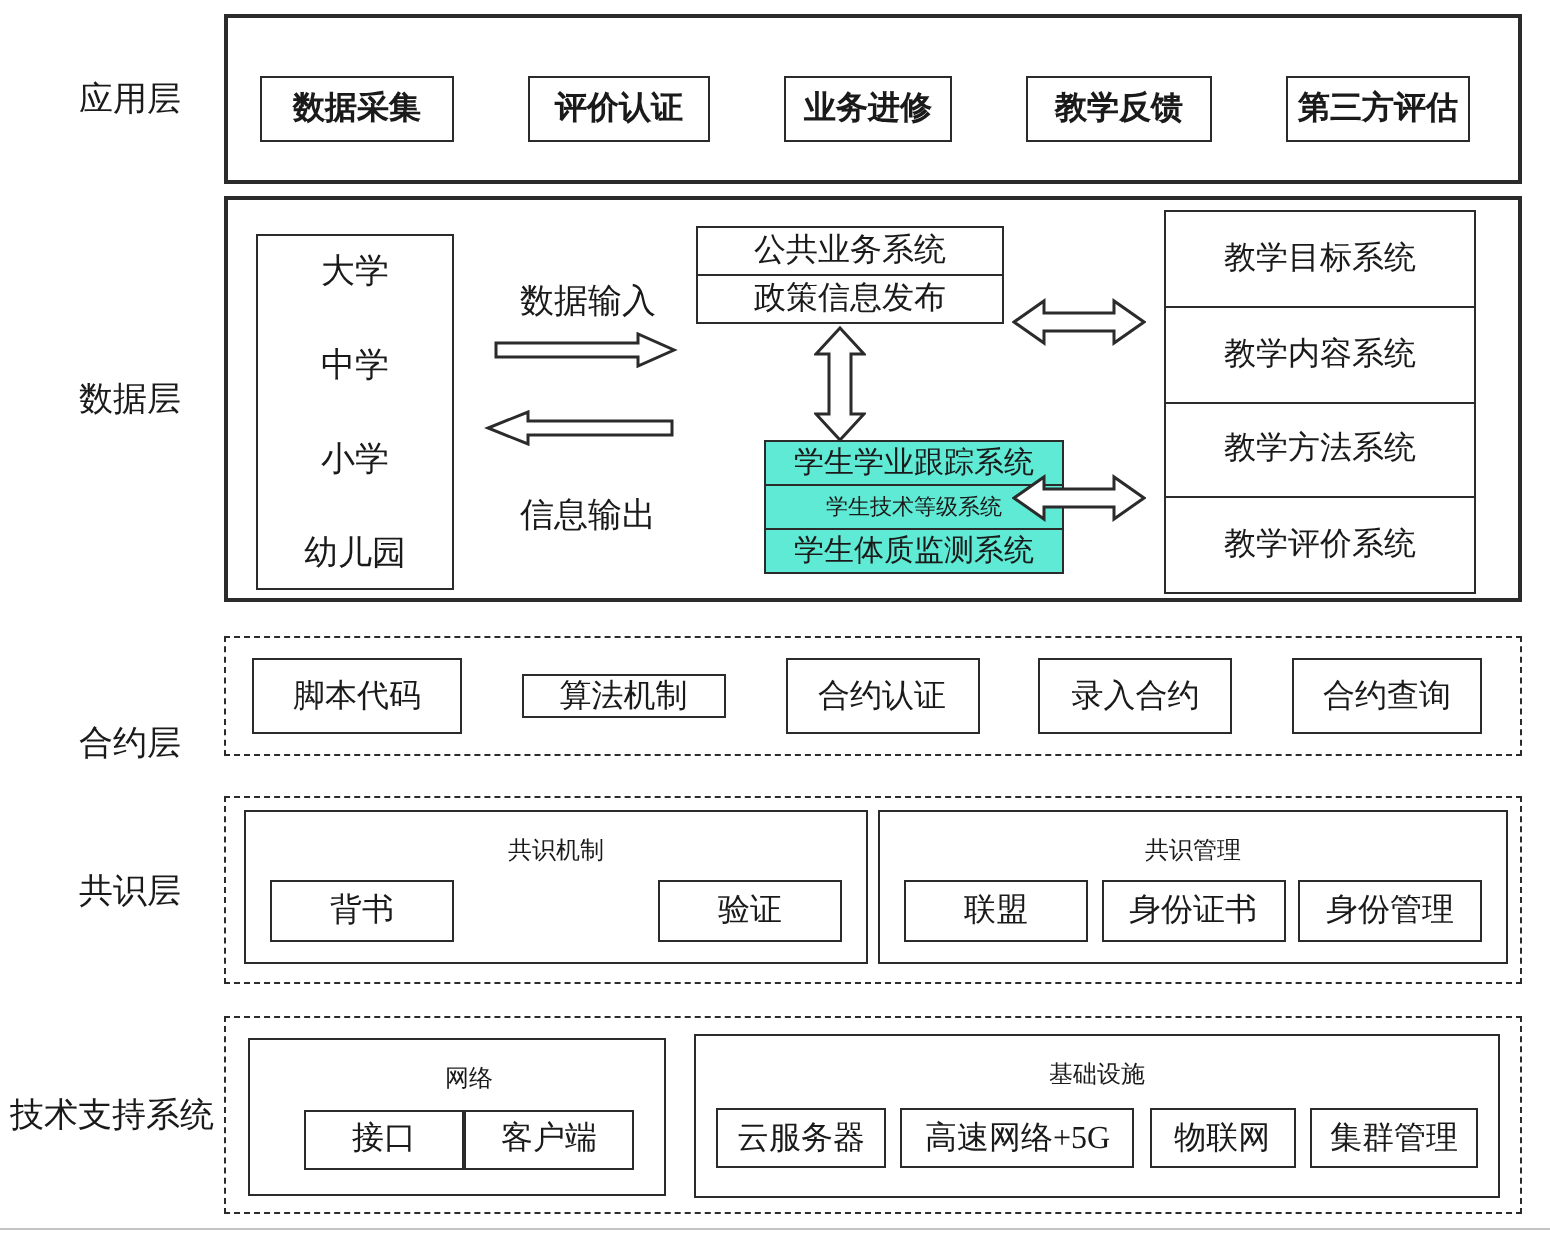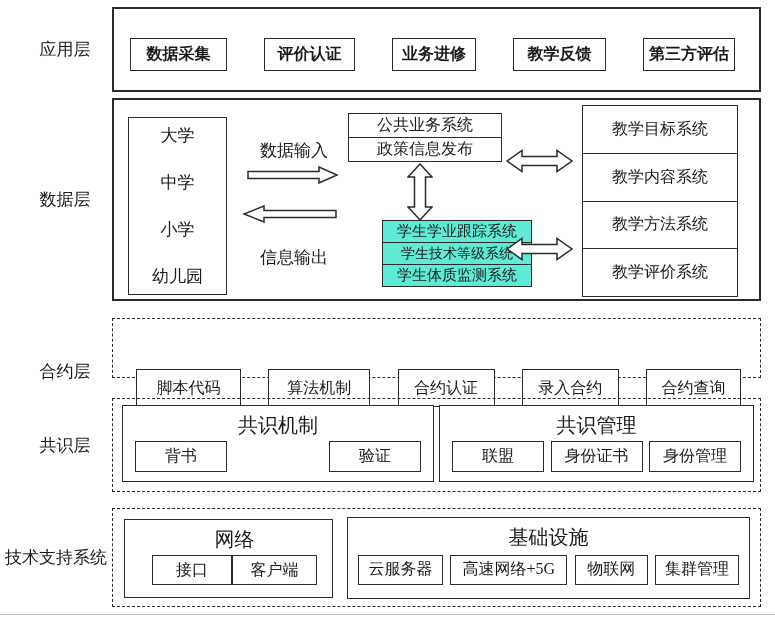--- a/index.html
+++ b/index.html
@@ -21,21 +21,21 @@
   .rows{display:flex;flex-direction:column;}
   .rows .row{
     flex:1;display:flex;align-items:center;justify-content:center;
     border-bottom:1.6px solid #2b2b2b;font-size:16px;white-space:nowrap;
   }
   .rows .row:last-child{border-bottom:none;}
   .group{border:1.6px solid #2b2b2b;background:#fff;box-sizing:border-box;
     display:flex;flex-direction:column;}
   .group-title{
     display:flex;align-items:center;justify-content:center;
-    font-size:20px;padding-top:6px;flex:0 0 26px;
+    font-size:12px;padding-top:6px;flex:0 0 26px;
   }
   .group-items{flex:1;display:flex;justify-content:space-between;align-items:center;}
   .arrow-label{font-size:17px;text-align:center;white-space:nowrap;}
   svg{display:block;}
   .faint-rule{background:#c4c4c4;}
 </style>
 </head>
 <body>
 
 <div class="canvas">
@@ -80,42 +80,42 @@
     <div class="row">公共业务系统</div>
     <div class="row">政策信息发布</div>
   </div>
 
   <svg class="abs" style="left:407px;top:163px;" width="26" height="58" viewBox="0 0 26 58">
     <polygon points="13,1 25,14 18.5,14 18.5,44 25,44 13,57 1,44 7.5,44 7.5,14 1,14" fill="#ffffff" stroke="#2b2b2b" stroke-width="1.5"></polygon>
   </svg>
 
   <div class="abs rows" style="left:350px;top:220px;width:150px;height:67px;border:1.6px solid #2b2b2b;background:#5eead4;margin-left:32px;">
     <div class="row" style="font-size:15px;">学生学业跟踪系统</div>
-    <div class="row" style="font-size:14px;">学生技术等级系统</div>
+    <div class="row" style="font-size:11px;">学生技术等级系统</div>
     <div class="row" style="font-size:15px;">学生体质监测系统</div>
   </div>
 
   <svg class="abs" style="left:506px;top:148px;" width="67" height="26" viewBox="0 0 67 26">
     <polygon points="1,13 16,2.5 16,8.5 51,8.5 51,2.5 66,13 51,23.5 51,17.5 16,17.5 16,23.5" fill="#ffffff" stroke="#2b2b2b" stroke-width="1.5"></polygon>
   </svg>
   <svg class="abs" style="left:506px;top:236px;" width="67" height="26" viewBox="0 0 67 26">
     <polygon points="1,13 16,2.5 16,8.5 51,8.5 51,2.5 66,13 51,23.5 51,17.5 16,17.5 16,23.5" fill="#ffffff" stroke="#2b2b2b" stroke-width="1.5"></polygon>
   </svg>
 
   <div class="abs rows" style="left:582px;top:105px;width:156px;height:192px;border:1.6px solid #2b2b2b;background:#fff;">
     <div class="row">教学目标系统</div>
     <div class="row">教学内容系统</div>
     <div class="row">教学方法系统</div>
     <div class="row">教学评价系统</div>
   </div>
 
   <div class="abs dashed-frame" style="left:112px;top:318px;width:649px;height:60px;">
-    <div class="abs flexrow" style="left:23px;right:19px;top:10px;height:38px;margin-top:40px;">
+    <div class="abs flexrow" style="left:13px;right:19px;top:10px;height:38px;">
       <div class="cell" style="width:105px;height:38px;">脚本代码</div>
-      <div class="cell" style="width:102px;height:38px;">算法机制</div>
+      <div class="cell" style="width:102px;height:22px;">算法机制</div>
       <div class="cell" style="width:97px;height:38px;">合约认证</div>
       <div class="cell" style="width:97px;height:38px;">录入合约</div>
       <div class="cell" style="width:95px;height:38px;">合约查询</div>
     </div>
   </div>
 
   <div class="abs dashed-frame" style="left:112px;top:398px;width:649px;height:94px;">
     <div class="abs group" style="left:9px;top:6px;width:312px;height:77px;">
       <div class="group-title">共识机制</div>
       <div class="group-items" style="padding:2px 12px 10px 12px;">

